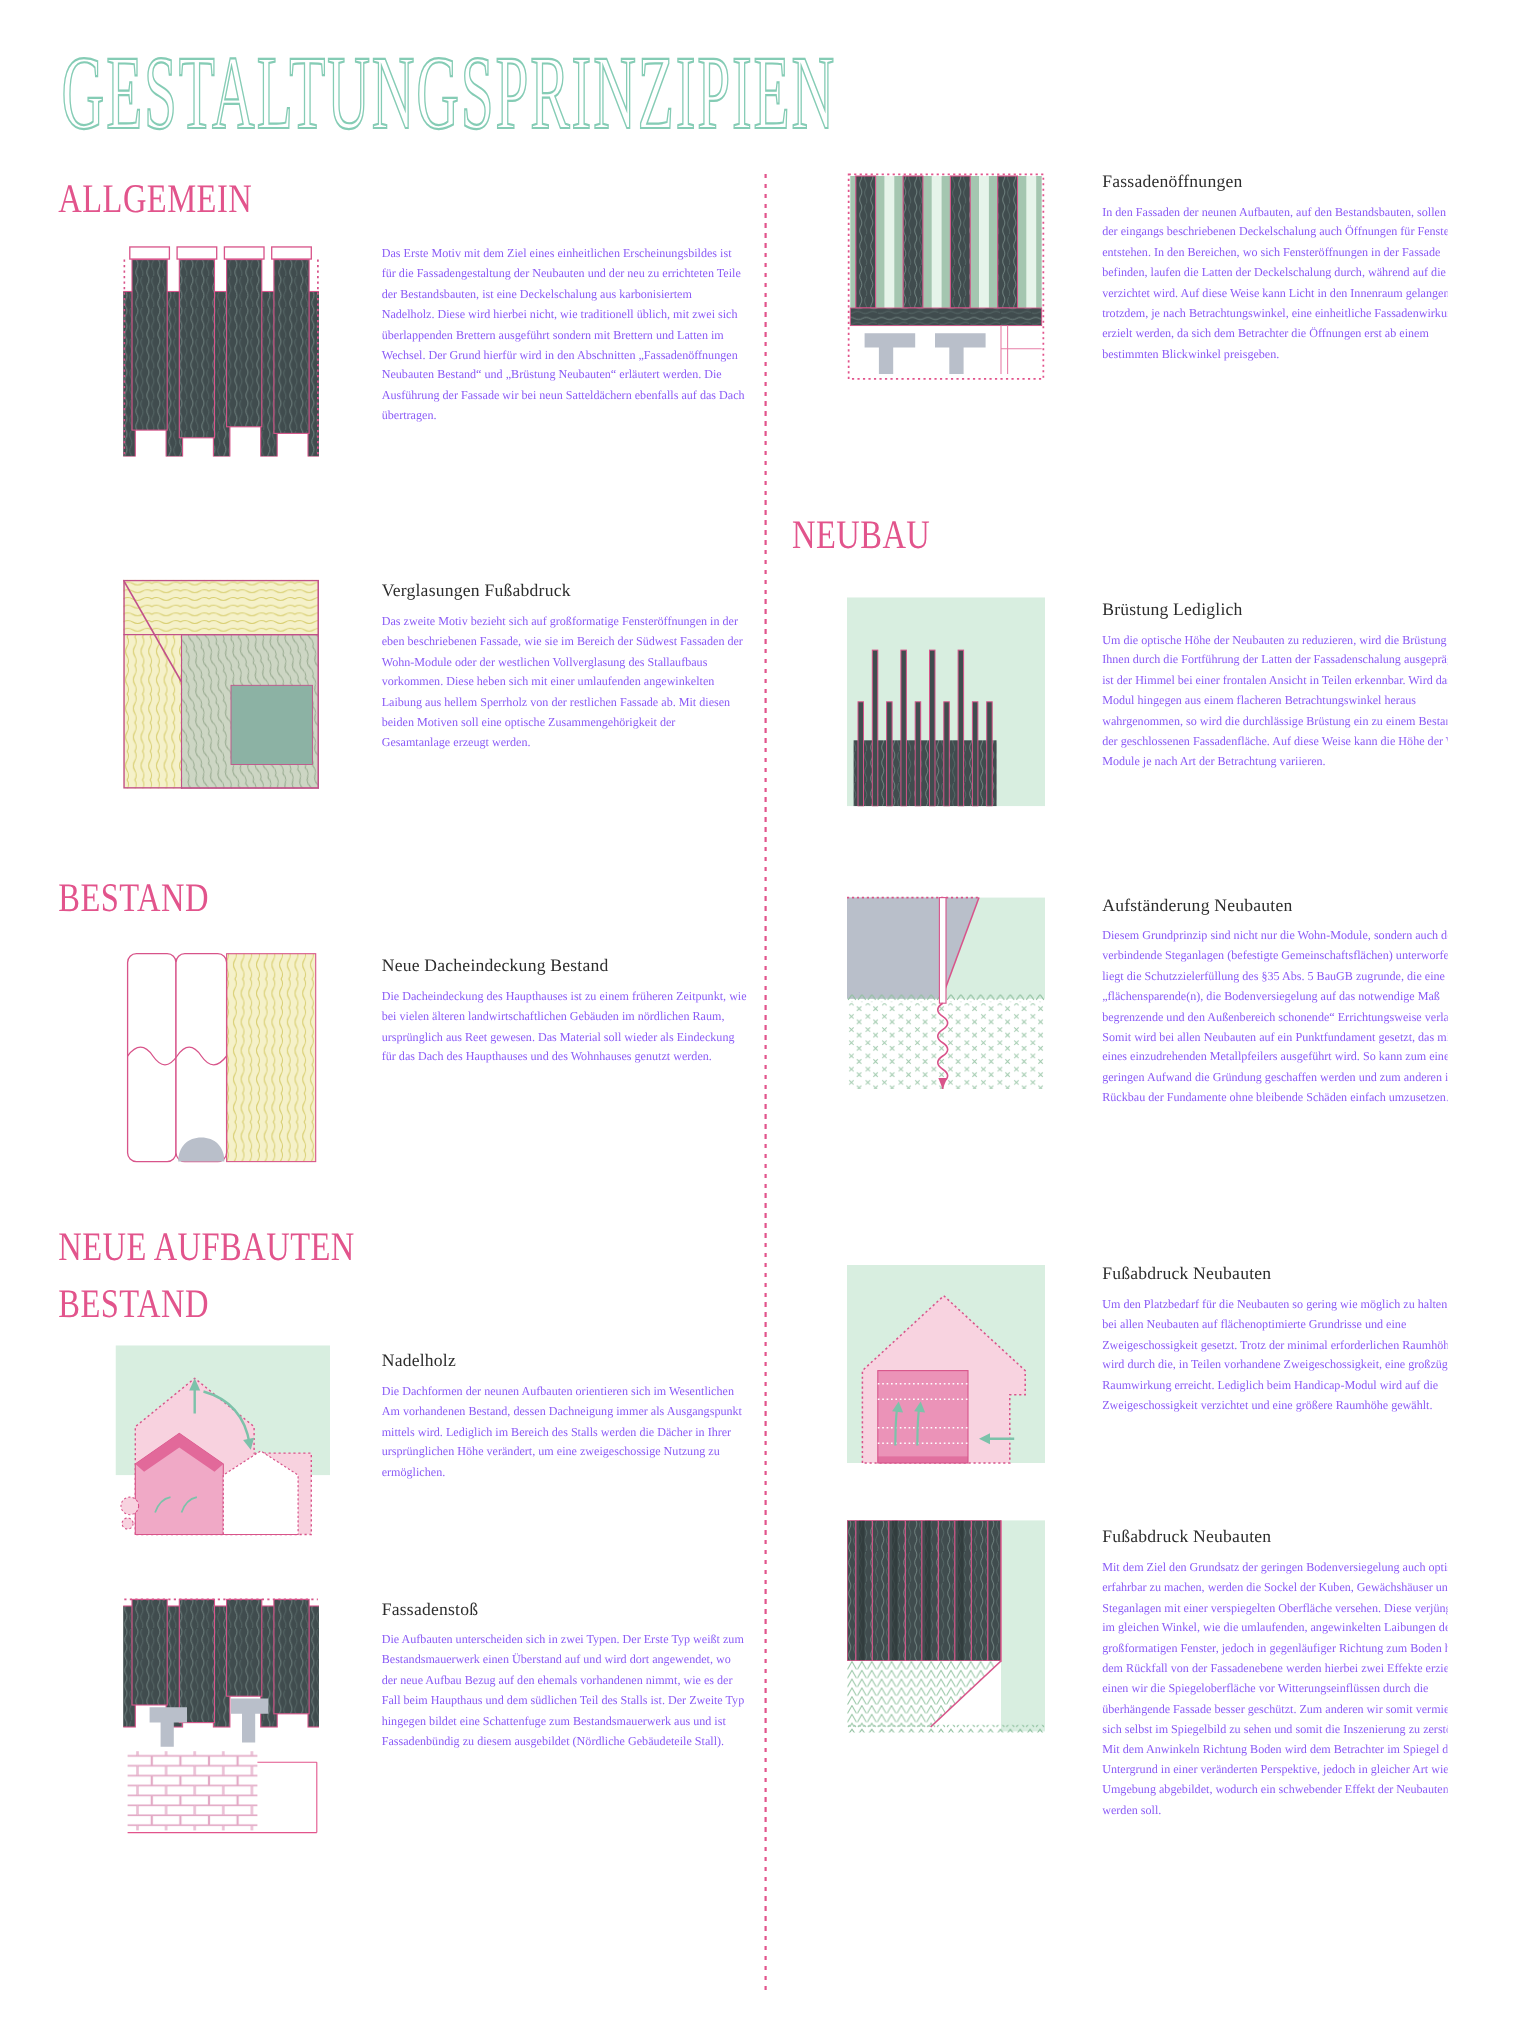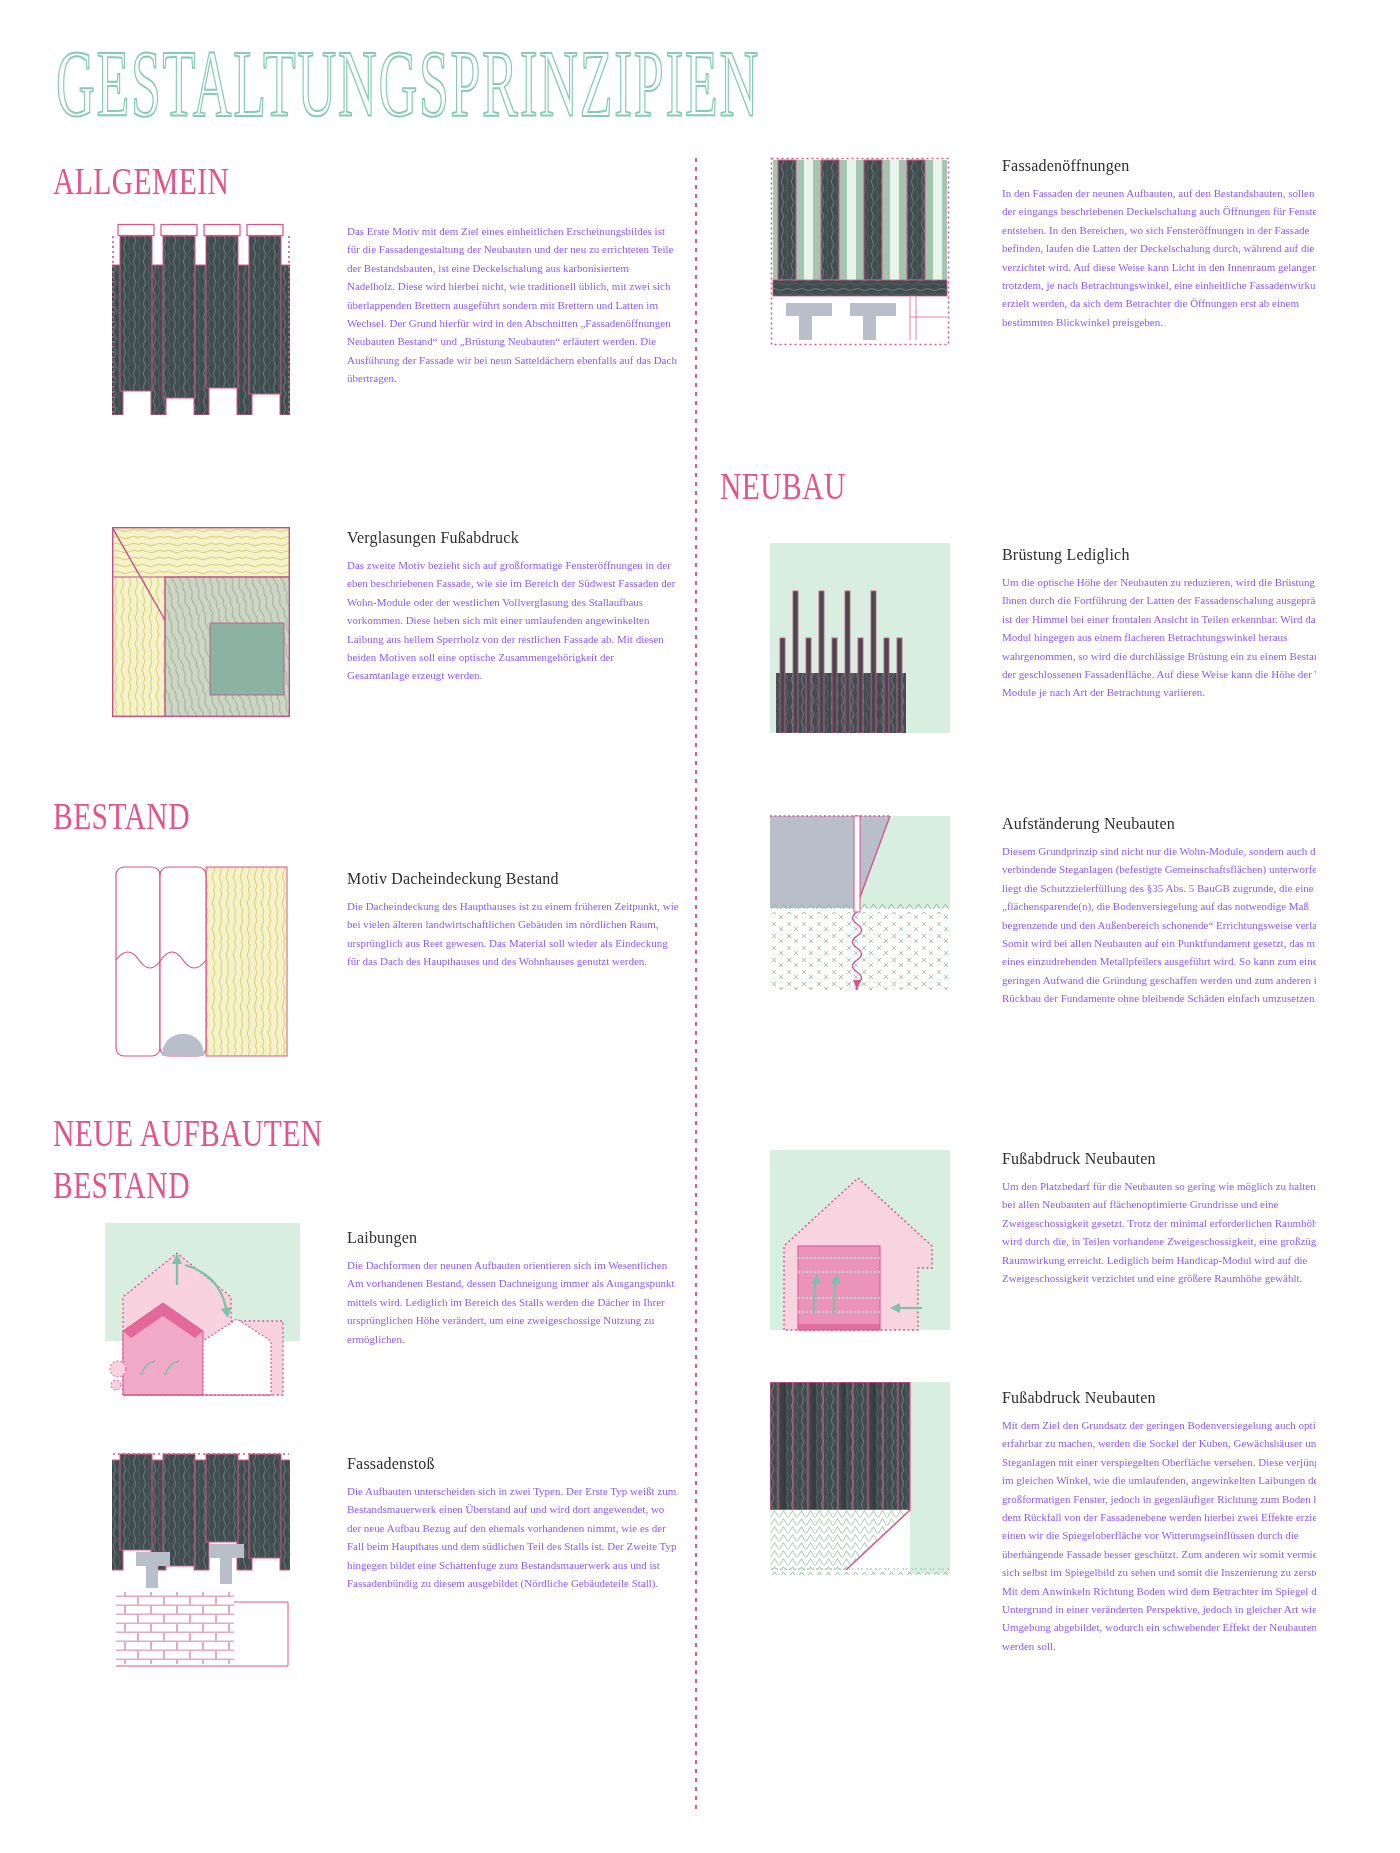--- a/index.html
+++ b/index.html
@@ -127,21 +127,21 @@
     <svg viewBox="0 0 178 195">
       <rect x="94" y="3" width="81" height="189" fill="url(#ywv)" stroke="#d8548a" stroke-width="1"></rect>
       <rect x="4" y="3" width="44" height="189" rx="8" fill="#ffffff" stroke="#d8548a" stroke-width="1.2"></rect>
       <rect x="48" y="3" width="46" height="189" rx="8" fill="#ffffff" stroke="#d8548a" stroke-width="1.2"></rect>
       <path d="M4,96q12,-16 23,0q11,16 22,0q11,-16 22,0q11,16 23,0" stroke="#d8548a" stroke-width="1.2" fill="none"></path>
       <path d="M50,192c0,-14 9,-22 21,-22c12,0 21,8 21,22z" fill="#b9bfca"></path>
     </svg>
   </div>
 
   <div class="article" style="left:347px;top:870px;width:332px">
-    <h3>Motiv Dacheindeckung Bestand</h3>
+    <h3>Neue Dacheindeckung Bestand</h3>
     <p>Die Dacheindeckung des Haupthauses ist zu einem früheren Zeitpunkt, wie bei vielen älteren landwirtschaftlichen Gebäuden im nördlichen Raum, ursprünglich aus Reet gewesen. Das Material soll wieder als Eindeckung für das Dach des Haupthauses und des Wohnhauses genutzt werden.</p>
   </div>
 
   <div class="abs pink-header" style="left:53px;top:1110px">NEUE AUFBAUTEN</div>
   <div class="abs pink-header" style="left:53px;top:1162px">BESTAND</div>
 
   <div class="diagram" style="left:105px;top:1223px;width:195px;height:200px">
     <svg viewBox="0 0 195 200">
       <rect x="0" y="0" width="195" height="118" fill="#d8eee0"></rect>
       <polygon points="18,172 18,74 72,30 126,74 126,98 178,98 178,172" fill="#f8d2df" stroke="#d8548a" stroke-width="1.3" stroke-dasharray="2 2.5"></polygon>
@@ -154,21 +154,21 @@
       <polygon points="123,95 116,86 126,84" fill="#7cc2aa"></polygon>
       <path d="M36,152q4,-12 14,-14" stroke="#7cc2aa" stroke-width="1.6" fill="none"></path>
       <path d="M60,152q4,-12 14,-14" stroke="#7cc2aa" stroke-width="1.6" fill="none"></path>
       <circle cx="13" cy="146" r="8" fill="#f8d2df" stroke="#d8548a" stroke-width="1" stroke-dasharray="2 2"></circle>
       <circle cx="11" cy="162" r="5" fill="#f8d2df" stroke="#d8548a" stroke-width="1" stroke-dasharray="2 2"></circle>
       <path d="M18,172H166" stroke="#d8548a" stroke-width="1"></path>
     </svg>
   </div>
 
   <div class="article" style="left:347px;top:1229px;width:332px">
-    <h3>Laibungen</h3>
+    <h3>Nadelholz</h3>
     <p>Die Dachformen der neunen Aufbauten orientieren sich im Wesentlichen Am vorhandenen Bestand, dessen Dachneigung immer als Ausgangspunkt mittels wird. Lediglich im Bereich des Stalls werden die Dächer in Ihrer ursprünglichen Höhe verändert, um eine zweigeschossige Nutzung zu ermöglichen.</p>
   </div>
 
   <div class="diagram" style="left:112px;top:1452px;width:178px;height:218px">
     <svg viewBox="0 0 178 218">
       <g fill="url(#wood)" stroke="#d8548a" stroke-width="1">
         <rect x="-4" y="8" width="15" height="110"></rect>
         <rect x="39" y="8" width="15" height="110"></rect>
         <rect x="82" y="8" width="15" height="110"></rect>
         <rect x="125" y="8" width="15" height="110"></rect>

